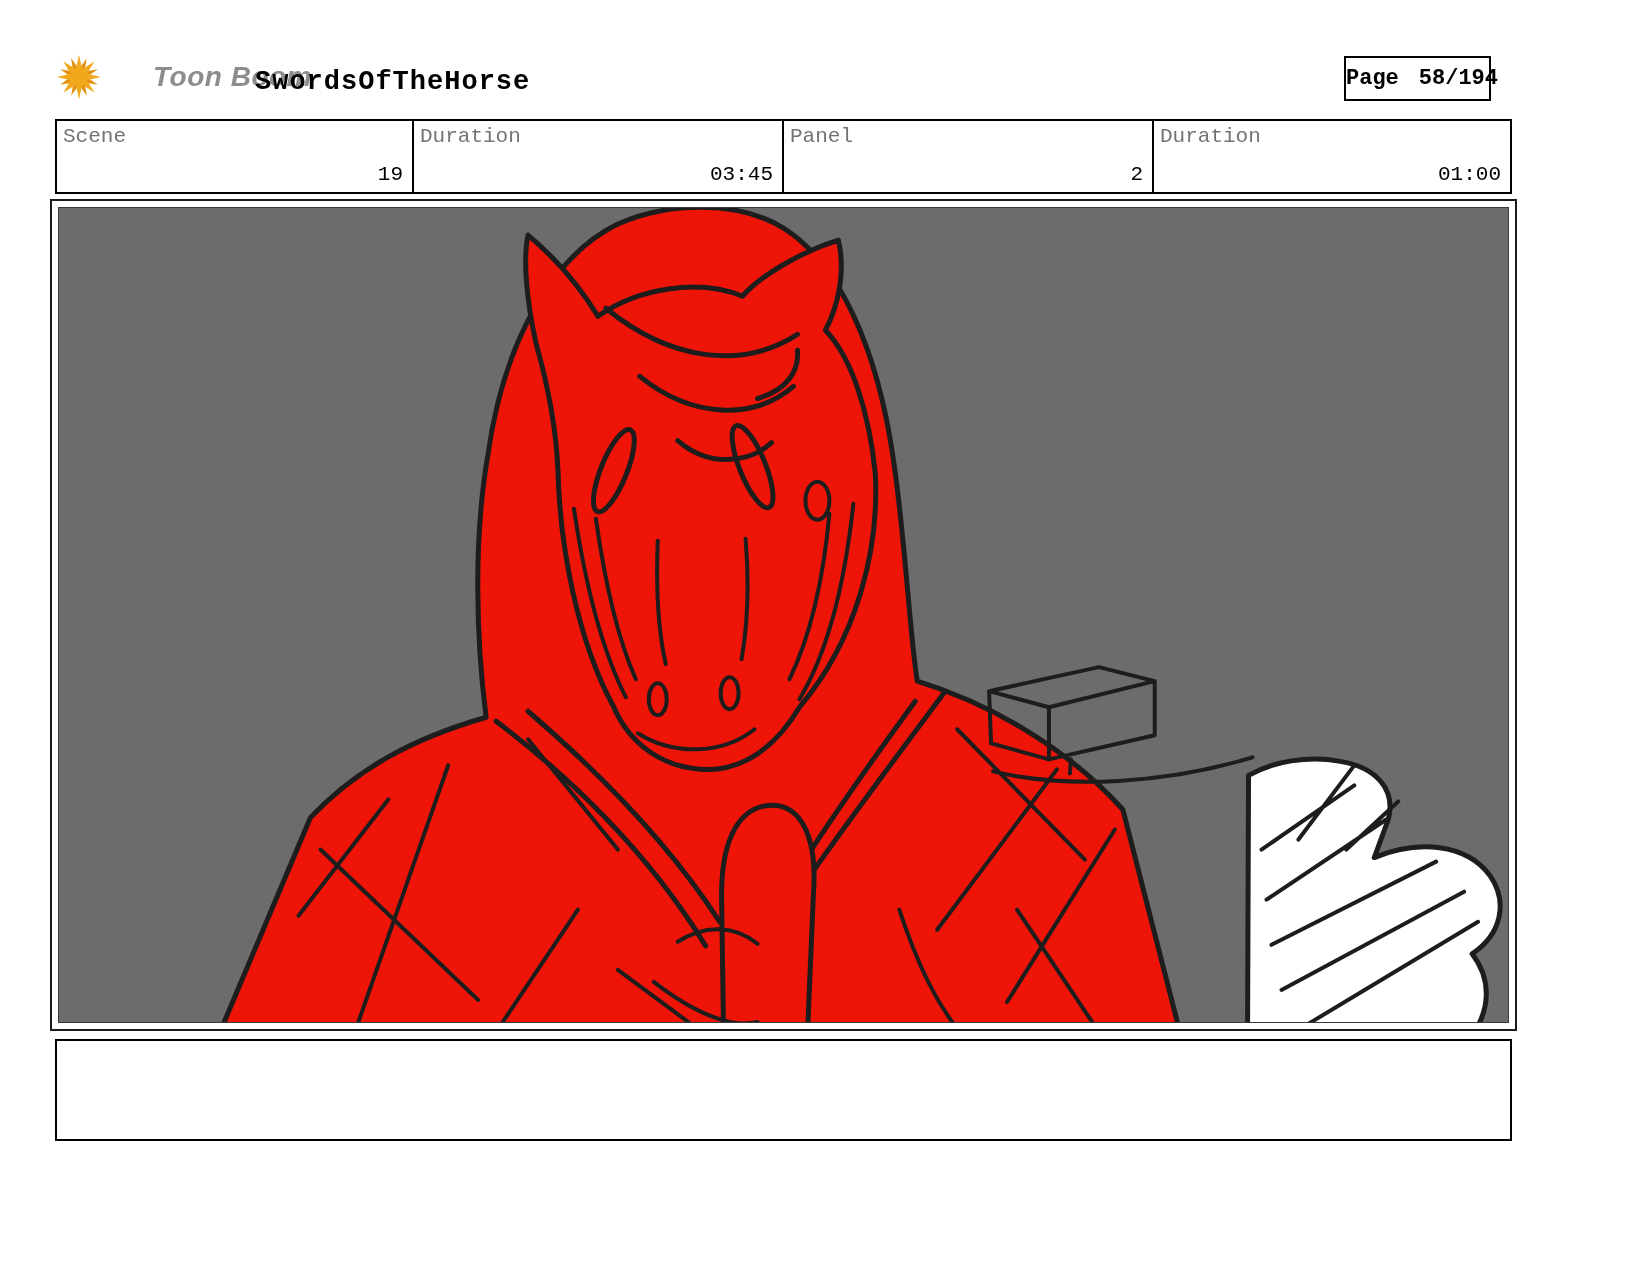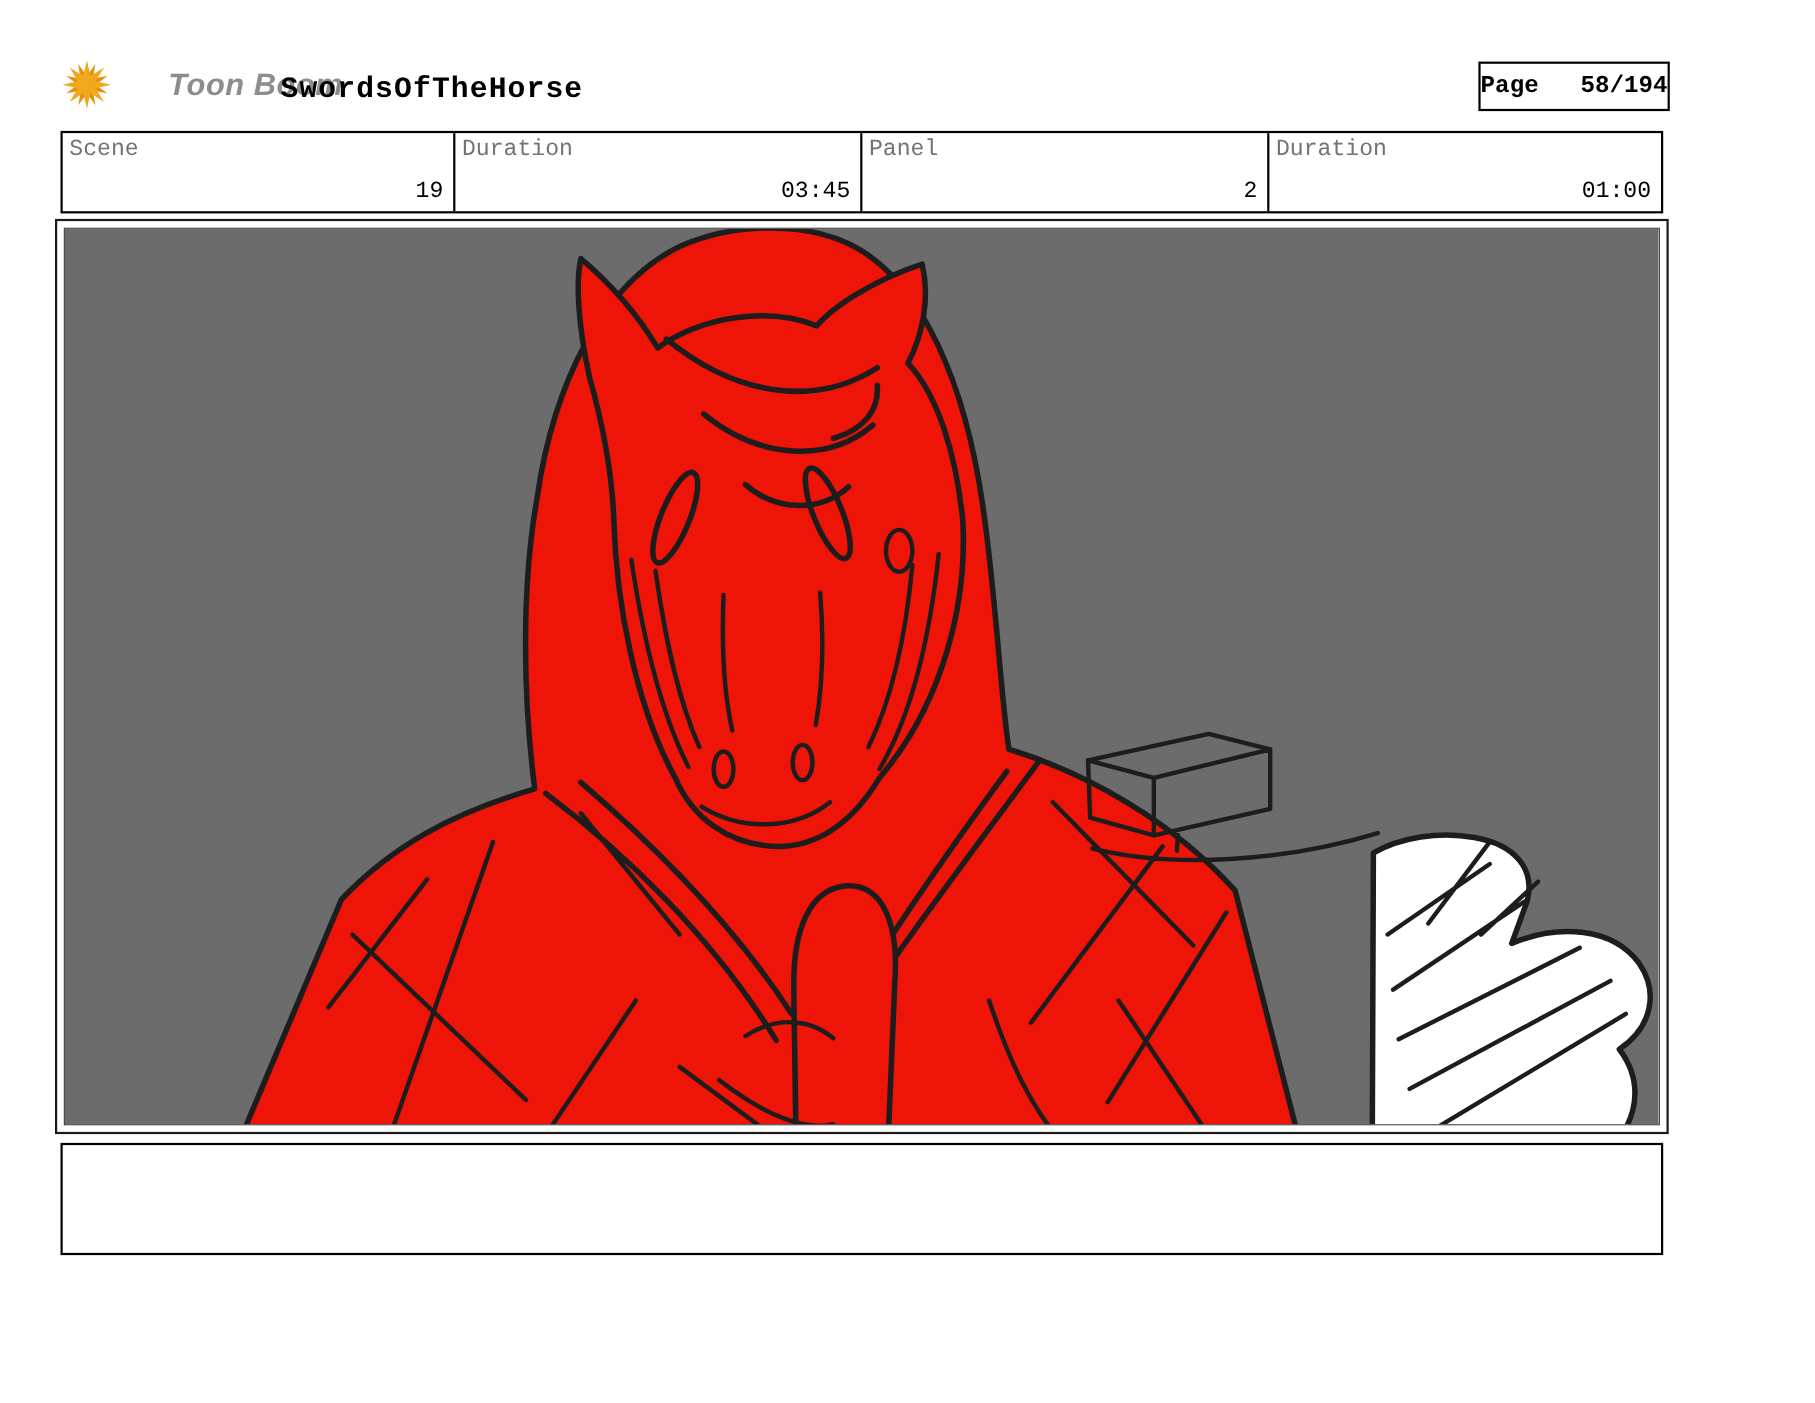--- a/index.html
+++ b/index.html
@@ -22,21 +22,21 @@
     font-style:italic; font-weight:bold;
     font-size:28px; color:#8d8d8d; letter-spacing:0.5px;margin-left:42px;
   }
   .project-title {
     position:absolute; left:255px; top:67px;
     font-size:27px; font-weight:bold; color:#000;
     letter-spacing:1px;
   }
   .page-box {
     position:absolute; left:1344px; top:56px;
-    width:174px; height:45px;
+    width:147px; height:45px;
     border:2px solid #000;
     display:flex; align-items:center; justify-content:space-between; gap:20px;
     font-weight:bold; font-size:22px; color:#000;
   }
   
   .info-table {
     position:absolute; left:55px; top:119px;
     width:1457px; height:75px;
     border:2px solid #000;
     display:flex;

